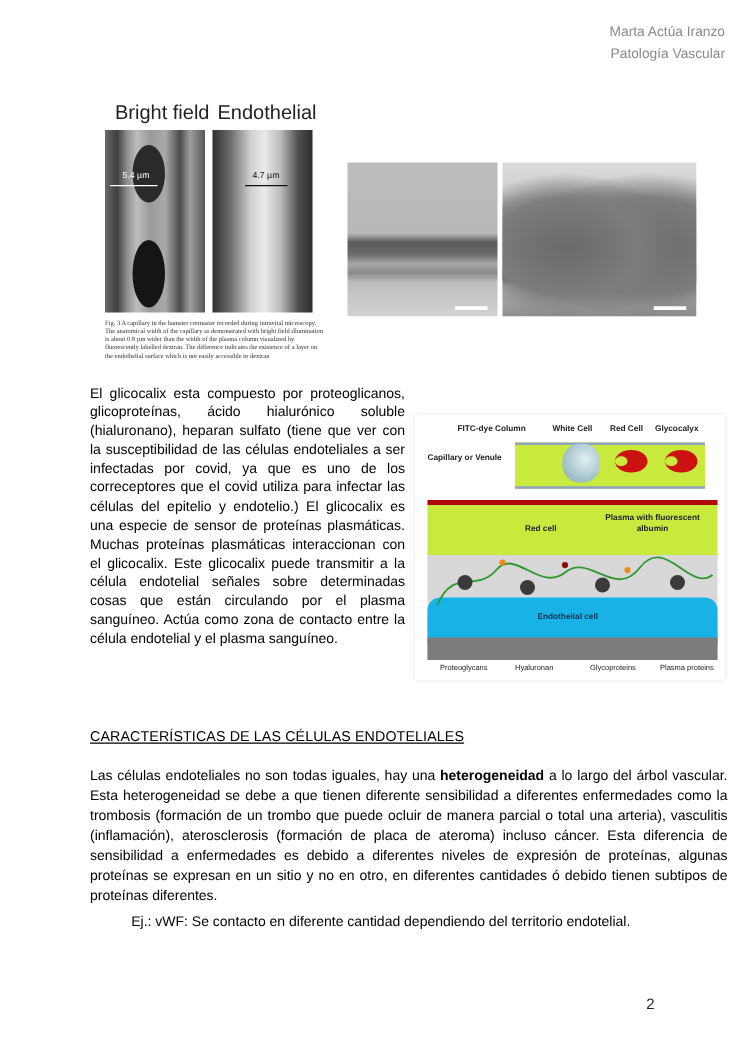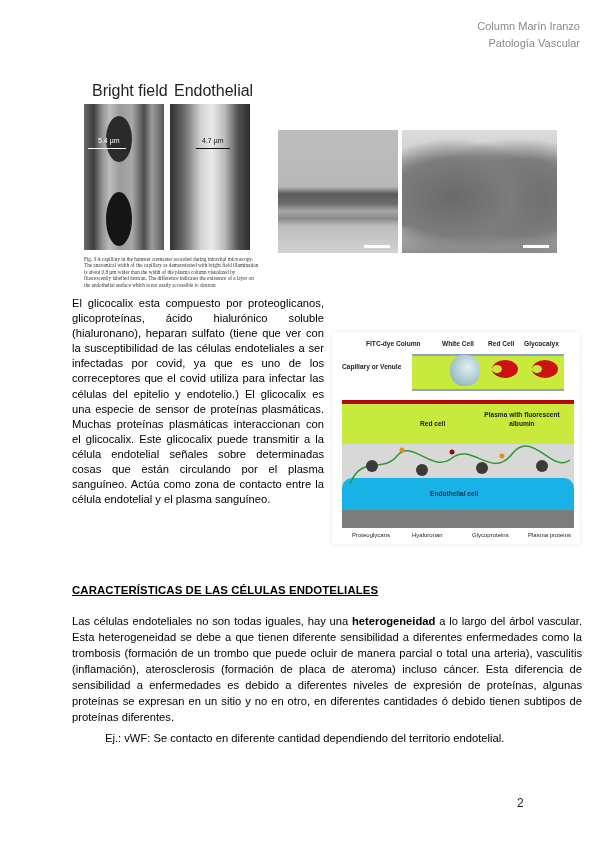--- a/index.html
+++ b/index.html
@@ -12,42 +12,42 @@
   .fig1 .bf .blob { position: absolute; left: 22px; width: 26px; border-radius: 50%; background: #151515; }
   .fig1 .fl { left: 92px; background: linear-gradient(90deg,#303030 0%,#6c6c6c 18%,#d0d0d0 38%,#eaeaea 52%,#bcbcbc 68%,#525252 85%,#2c2c2c 100%); }
   .fig1 .scale { position: absolute; top: 44px; height: 1px; background: #fff; }
   .fig1 .scale span { position: absolute; top: -11px; font-size: 7px; color: #fff; white-space: nowrap; }
   .fig1 .cap { position: absolute; left: 6px; top: 178px; width: 176px; font-family: "Liberation Serif", serif; font-size: 5.2px; line-height: 6.4px; color: #333; }
   .em1, .em2 { position: absolute; top: 130px; height: 123px; }
   .em1 { left: 278px; width: 120px; background: linear-gradient(180deg,#bdbdbd 0%,#b8b8b8 46%,#5a5a5a 52%,#6d6d6d 60%,#a7a7a7 66%,#8a8a8a 72%,#bdbdbd 78%,#d2d2d2 100%); }
   .em2 { left: 402px; width: 155px; background: radial-gradient(ellipse at 33% 55%,#6a6a6a 0%,#7c7c7c 40%,transparent 62%),radial-gradient(ellipse at 75% 55%,#6a6a6a 0%,#7c7c7c 40%,transparent 62%),linear-gradient(180deg,#dcdcdc 0%,#cfcfcf 20%,#8a8a8a 40%,#707070 70%,#3a3a3a 74%,#c9c9c9 80%,#8d8d8d 100%); }
   .scalebar { position: absolute; bottom: 5px; right: 8px; width: 26px; height: 3px; background: #fff; }
   .para { position: absolute; font-size: 11.2px; line-height: 15.1px; text-align: justify; }
-  .p1 { left: 72px; top: 296px; width: 252px; }
+  .p1 { left: 72px; top: 308px; width: 252px; }
   .diagram { position: absolute; left: 332px; top: 332px; width: 248px; height: 212px; background: #fff; box-shadow: 0 0 4px #e6e6e6; }
   .diagram .t { position: absolute; font-size: 6.6px; font-weight: bold; color: #222; white-space: nowrap; }
   .tube { position: absolute; left: 80px; top: 22px; width: 152px; height: 33px; border-top: 2px solid #8fa3c0; border-bottom: 2px solid #8fa3c0; background: #c8ea3c; }
   .wcell { position: absolute; left: 118px; top: 23px; width: 30px; height: 31px; border-radius: 45%; background: radial-gradient(circle at 60% 40%,#dfeff2,#7fa8b3); }
   .rcell { position: absolute; top: 28px; width: 26px; height: 18px; border-radius: 50%; background: #cc1111; }
   .rcell::after { content: ""; position: absolute; left: 0; top: 5px; width: 10px; height: 8px; border-radius: 50%; background: #c8ea3c; }
   .band { position: absolute; left: 10px; top: 68px; width: 232px; height: 44px; background: #c8ea3c; border-top: 4px solid #b00808; }
   .stage { position: absolute; left: 10px; top: 112px; width: 232px; height: 84px; background: #d8d8d8; }
   .endo { position: absolute; left: 0; top: 34px; width: 232px; height: 38px; background: #19b2e6; border-radius: 10px 10px 0 0; }
   .base { position: absolute; left: 0; top: 66px; width: 232px; height: 18px; background: #7c7c7c; }
-  .heading { position: absolute; left: 72px; top: 584px; font-size: 11.4px; font-weight: bold; text-decoration: underline; letter-spacing: 0.1px; }
+  .heading { position: absolute; left: 72px; top: 584px; font-size: 11.4px; font-weight: normal; text-decoration: underline; letter-spacing: 0.1px; }
   .p2 { left: 72px; top: 613px; width: 510px; line-height: 16px; }
   .example { position: absolute; left: 105px; top: 732px; font-size: 11.2px; }
   .pagenum { position: absolute; left: 517px; top: 796px; font-size: 12px; color: #222; }
   svg { position: absolute; left: 0; top: 0; }
 </style>
 </head>
 <body>
 
 <div class="header">
-  <div>Column Marín Iranzo</div>
+  <div>Marta Actúa Iranzo</div>
   <div>Patología Vascular</div>
 </div>
 
 <div class="fig1">
   <div class="lbl" style="left:14px">Bright field</div>
   <div class="lbl" style="left:96px">Endothelial</div>
   <div class="panel bf">
     <div class="blob" style="top:12px;height:46px;background:#2a2a2a;"></div>
     <div class="blob" style="top:88px;height:54px;"></div>
     <div class="scale" style="left:4px;width:38px;">

